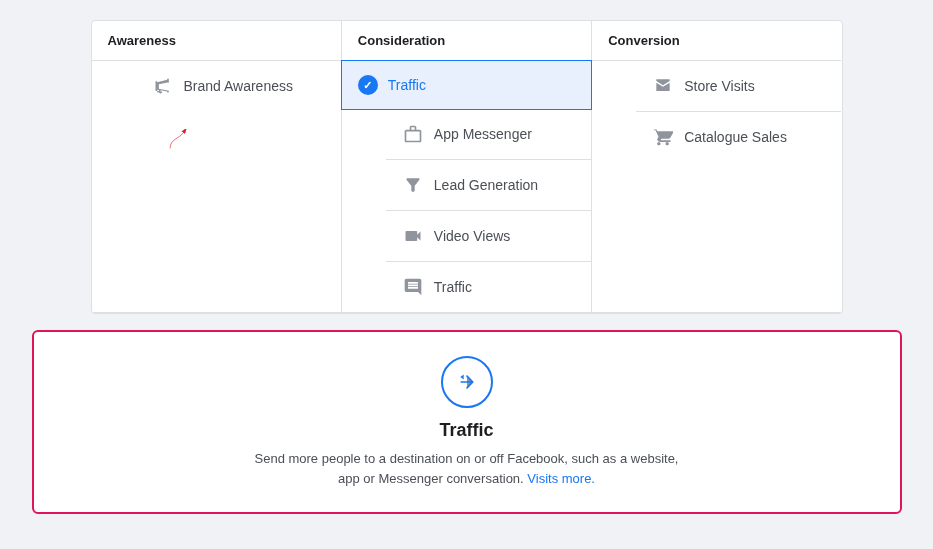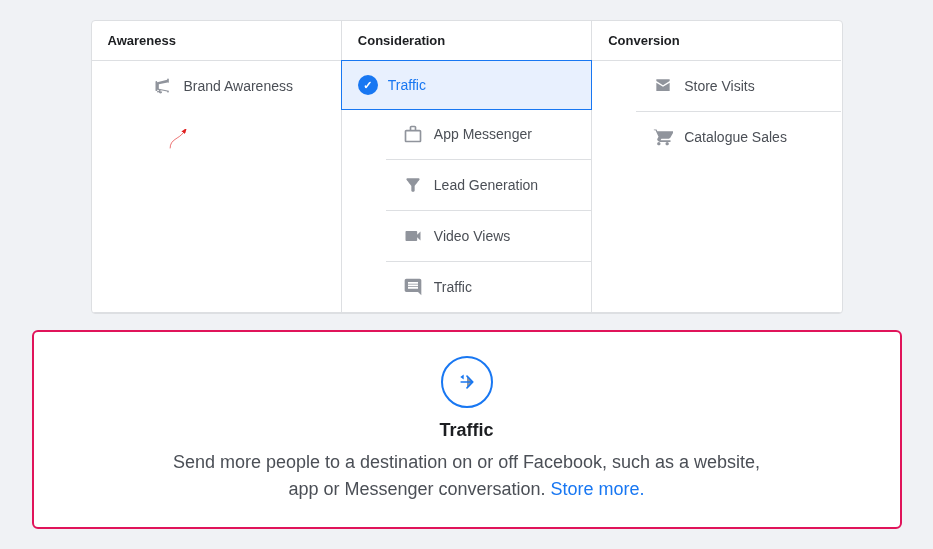--- a/index.html
+++ b/index.html
@@ -125,21 +125,21 @@
       margin-bottom: 12px;
       color: #1877f2;
     }
     .description-title {
       font-size: 18px;
       font-weight: 700;
       color: #1c1e21;
       margin-bottom: 8px;
     }
     .description-text {
-      font-size: 18px;
+      font-size: 13px;
       color: #4b4f56;
       text-align: center;
       line-height: 1.5;
     }
     .description-text a {
       color: #1877f2;
       text-decoration: none;
     }
     
     svg {
@@ -259,16 +259,16 @@
   <div class="description-box">
     <div class="traffic-icon-circle">
       <svg viewBox="0 0 24 24" width="28" height="28" fill="none" stroke="#1877f2" stroke-width="2">
         <path d="M5 12h14M12 5l7 7-7 7" stroke-linecap="round" stroke-linejoin="round"></path>
         <path d="M4 6 L8 3 L8 9 Z" fill="#1877f2" stroke="none"></path>
       </svg>
     </div>
     <div class="description-title">Traffic</div>
     <div class="description-text">
       Send more people to a destination on or off Facebook, such as a website,<br>
-      app or Messenger conversation. <a href="#">Store more.</a>
+      app or Messenger conversation. <a href="#">Visits more.</a>
     </div>
   </div>
 </div>
 
 </body></html>

